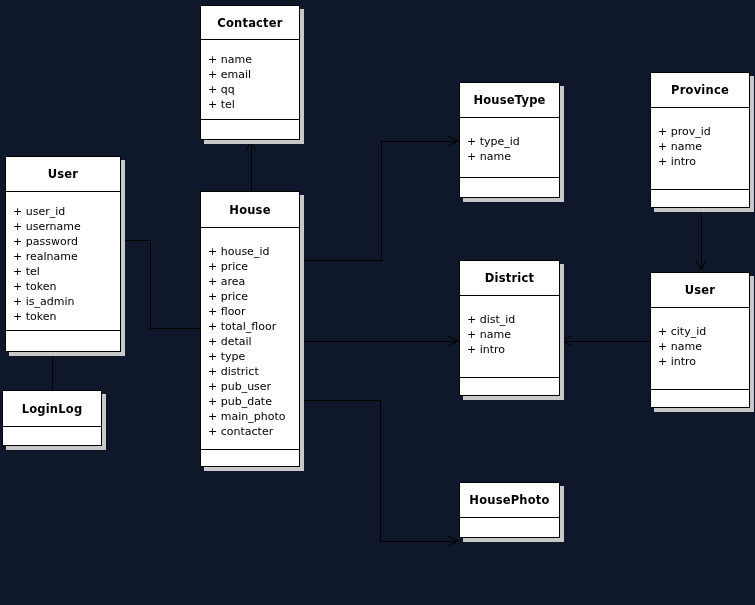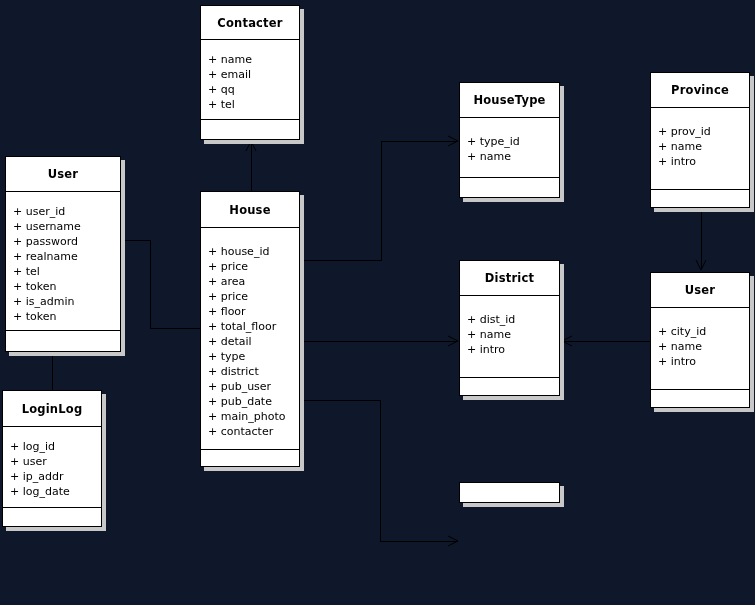--- a/index.html
+++ b/index.html
@@ -82,26 +82,20 @@
         <div class="attr-row">+ tel</div>
         <div class="attr-row">+ token</div>
         <div class="attr-row">+ is_admin</div>
         <div class="attr-row">+ token</div>
       </div>
     <div class="uml-methods" style="height:20px"></div>
   </div>
 
   <div class="uml-class" style="left:2px;top:390px;width:100px">
     <div class="uml-title" style="height:36px">LoginLog</div>
-    <div class="uml-attrs" style="height:81px">
-        <div class="attr-row">+ log_id</div>
-        <div class="attr-row">+ user</div>
-        <div class="attr-row">+ ip_addr</div>
-        <div class="attr-row">+ log_date</div>
-      </div>
     <div class="uml-methods" style="height:18px"></div>
   </div>
 
   <div class="uml-class" style="left:200px;top:191px;width:100px">
     <div class="uml-title" style="height:36px">House</div>
     <div class="uml-attrs pt-lg" style="height:222px">
         <div class="attr-row">+ house_id</div>
         <div class="attr-row">+ price</div>
         <div class="attr-row">+ area</div>
         <div class="attr-row">+ price</div>
@@ -151,16 +145,17 @@
     <div class="uml-title" style="height:35px">User</div>
     <div class="uml-attrs pt-lg" style="height:82px">
         <div class="attr-row">+ city_id</div>
         <div class="attr-row">+ name</div>
         <div class="attr-row">+ intro</div>
       </div>
     <div class="uml-methods" style="height:17px"></div>
   </div>
 
   <div class="uml-class" style="left:459px;top:482px;width:101px">
+    <div class="uml-title" style="height:35px">HousePhoto</div>
     <div class="uml-methods" style="height:19px"></div>
   </div>
 
 </div>
 
 </body></html>

